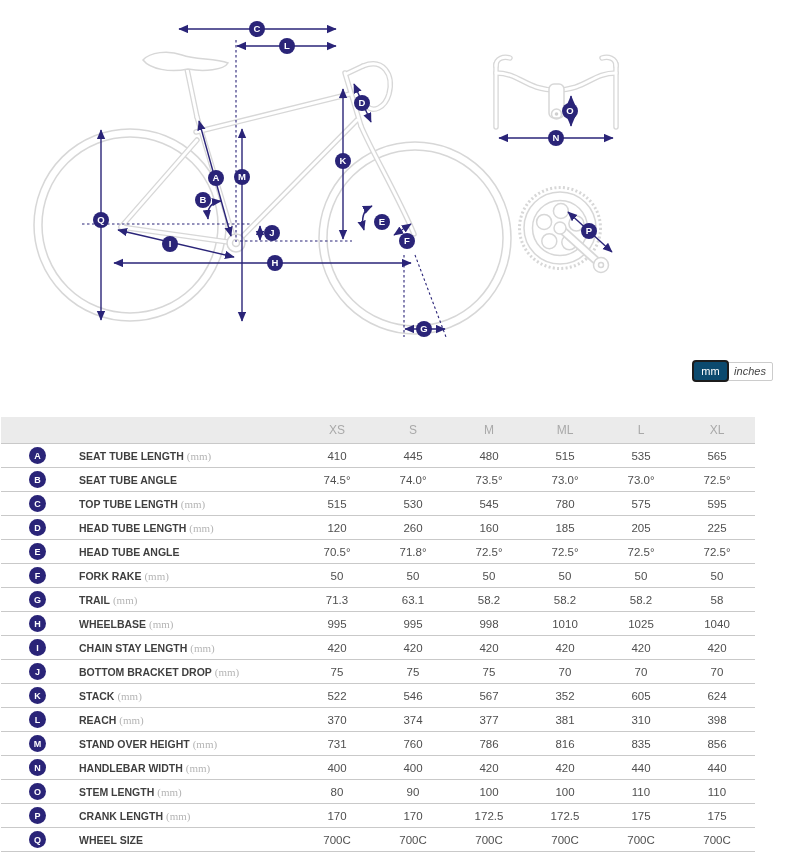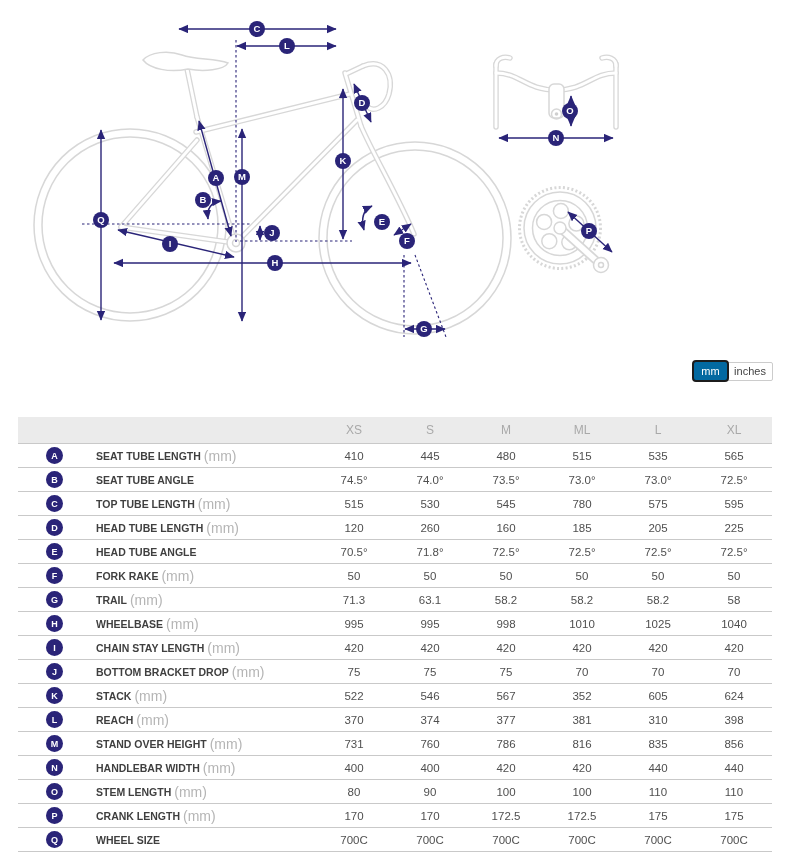--- a/index.html
+++ b/index.html
@@ -14,39 +14,39 @@
   .bike-fill  { stroke:#d7d7d7; stroke-width:1.5; fill:#ffffff; }
   .tooth      { stroke:#d7d7d7; stroke-width:3; fill:none; stroke-dasharray:2 2.3; }
   .dim { stroke:#2a2478; stroke-width:1.4; fill:none; }
   .dot { stroke:#2a2478; stroke-width:1.1; fill:none; stroke-dasharray:2.5 2.5; }
   .badge-circle { fill:#2a2478; }
   .badge-letter { fill:#fff; font-size:9.5px; font-weight:bold; text-anchor:middle;
                   font-family:"Liberation Sans", sans-serif; }
 
   
   .unit-toggle { position:absolute; top:360px; left:692px; display:flex; align-items:center; }
-  .btn-mm { box-sizing:border-box; width:37px; height:22px; background:#0369a1; border:2px solid #1c1c1c;
+  .btn-mm { box-sizing:border-box; width:37px; height:22px; background:#0c4a6e; border:2px solid #1c1c1c;
             border-radius:4px; color:#fff; font-size:11px; display:flex; align-items:center;
             justify-content:center; position:relative; z-index:2; cursor:pointer; }
   .btn-inches { box-sizing:border-box; width:46px; height:19px; background:#fff; border:1px solid #ccc;
             border-radius:0 2px 2px 0; margin-left:-2px; color:#444; font-size:11px; display:flex;
-            align-items:center; justify-content:center; cursor:pointer; }
+            align-items:center; justify-content:center; cursor:pointer;font-style:italic; }
 
   
-  .geo-table { position:absolute; left:18px; top:417px; width:754px; }
+  .geo-table { position:absolute; left:1px; top:417px; width:754px; }
   .trow { box-sizing:border-box; display:grid; grid-template-columns:298px repeat(6,76px);
           align-items:center; height:24px; border-bottom:1px solid #c9c9c9; background:#fff; }
   .thead { height:27px; background:#ebebeb; }
   .hcell { text-align:center; color:#a9a9a9; font-size:12px; }
   .label-cell { display:flex; align-items:center; padding-left:28px; }
   .row-badge { width:17px; height:17px; border-radius:50%; background:#2a2478; color:#fff;
                font-size:9px; font-weight:bold; display:flex; align-items:center; justify-content:center;
                flex:0 0 17px; }
   .row-label { margin-left:33px; font-size:10.5px; font-weight:bold; color:#3f3f3f; white-space:nowrap; }
-  .row-unit  { font-size:14px; color:#b5b5b5; margin-left:3px; font-weight:normal; }
+  .row-unit  { font-size:11px; color:#b5b5b5; margin-left:3px; font-weight:normal;font-family:Liberation Serif, serif; }
   .vcell { text-align:center; font-size:11.5px; color:#4f4f4f; }
 </style>
 </head>
 <body>
 
 <div class="page">
 
   <svg class="diagram" width="790" height="410" viewBox="0 0 790 410">
     <defs>
       <marker id="ah" markerWidth="9" markerHeight="8" refX="6.5" refY="3" orient="auto-start-reverse">

